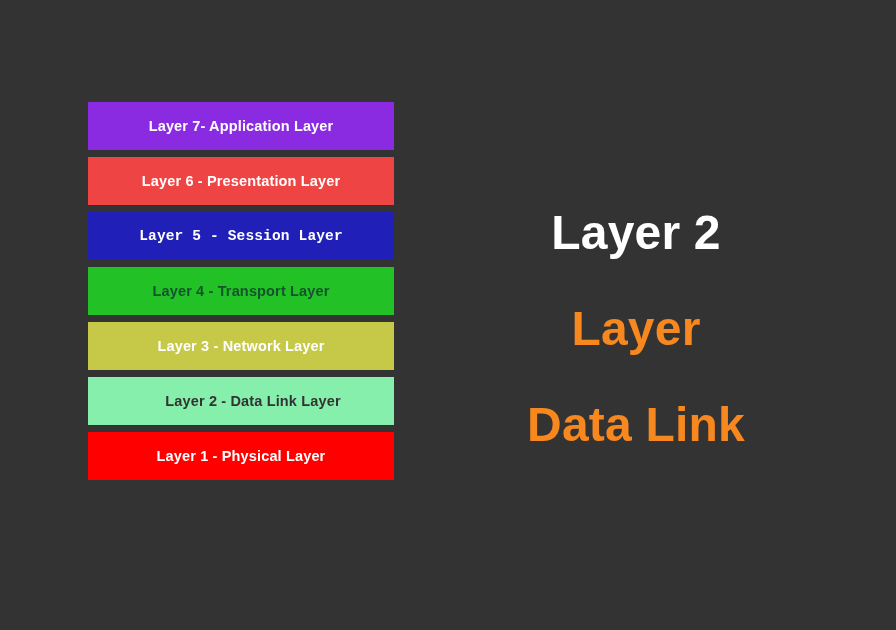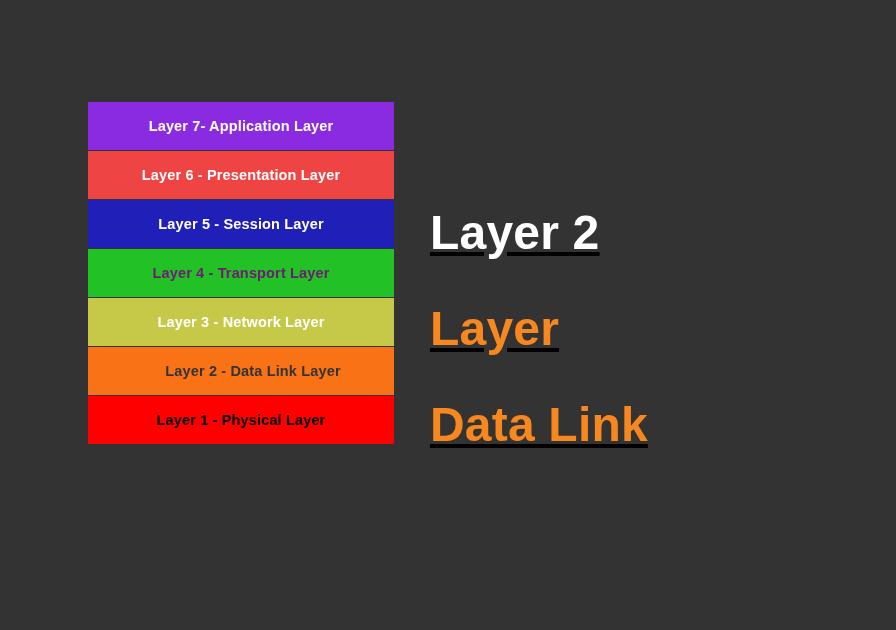--- a/index.html
+++ b/index.html
@@ -21,21 +21,21 @@
   }
 
   
   #layer-stack {
     position: absolute;
     left: 88px;
     top: 102px;
     width: 306px;
     display: flex;
     flex-direction: column;
-    gap: 1px;
+    gap: 7px;
   }
   .layer-bar {
     height: 48px;
     display: flex;
     align-items: center;
     justify-content: center;
     box-sizing: border-box;
   }
   .layer-bar-label {
     font-size: 14.5px;
@@ -44,21 +44,21 @@
     white-space: nowrap;
     line-height: 1;
   }
 
   
   #title-block {
     position: absolute;
     left: 430px;
     top: 185px;
     width: 412px;
-    text-decoration: underline;
+    text-align: center;
   }
   .title-line {
     font-size: 48px;
     font-weight: bold;
     line-height: 96px;
     white-space: nowrap;
     letter-spacing: 0.2px;
   }
 </style>
 </head>
@@ -70,37 +70,37 @@
 
     <div class="layer-bar" style="background-color: rgb(138, 43, 226);">
       <span class="layer-bar-label" style="color: rgb(255, 255, 255);">Layer 7- Application Layer</span>
     </div>
 
     <div class="layer-bar" style="background-color: #ef4444;">
       <span class="layer-bar-label" style="color: rgb(255, 255, 255);">Layer 6 - Presentation Layer</span>
     </div>
 
     <div class="layer-bar" style="background-color: rgb(32, 32, 184);">
-      <span class="layer-bar-label" style="color: rgb(255, 255, 255);">Layer 5 - Session Layer</span>
+      <span class="layer-bar-label" style="color: rgb(255, 255, 255); font-family: Liberation Mono, monospace;">Layer 5 - Session Layer</span>
     </div>
 
     <div class="layer-bar" style="background-color: rgb(34, 194, 38);">
-      <span class="layer-bar-label" style="color: #701a75;">Layer 4 - Transport Layer</span>
+      <span class="layer-bar-label" style="color: #14532d;">Layer 4 - Transport Layer</span>
     </div>
 
     <div class="layer-bar" style="background-color: rgb(198, 200, 72);">
       <span class="layer-bar-label" style="color: rgb(255, 255, 255);">Layer 3 - Network Layer</span>
     </div>
 
-    <div class="layer-bar" style="background-color: #f97316; padding-left: 24px;">
+    <div class="layer-bar" style="background-color: #86efac; padding-left: 24px;">
       <span class="layer-bar-label" style="color: rgb(51, 51, 51);">Layer 2 - Data Link Layer</span>
     </div>
 
     <div class="layer-bar" style="background-color: rgb(255, 0, 0);">
-      <span class="layer-bar-label" style="color: #000000;">Layer 1 - Physical Layer</span>
+      <span class="layer-bar-label" style="color: #ffffff;">Layer 1 - Physical Layer</span>
     </div>
 
   </div>
 
   <div id="title-block">
     <div class="title-line" style="color: rgb(255, 255, 255);">Layer 2</div>
     <div class="title-line" style="color: rgb(247, 135, 31);">Layer</div>
     <div class="title-line" style="color: rgb(247, 135, 31);">Data Link</div>
   </div>
 

